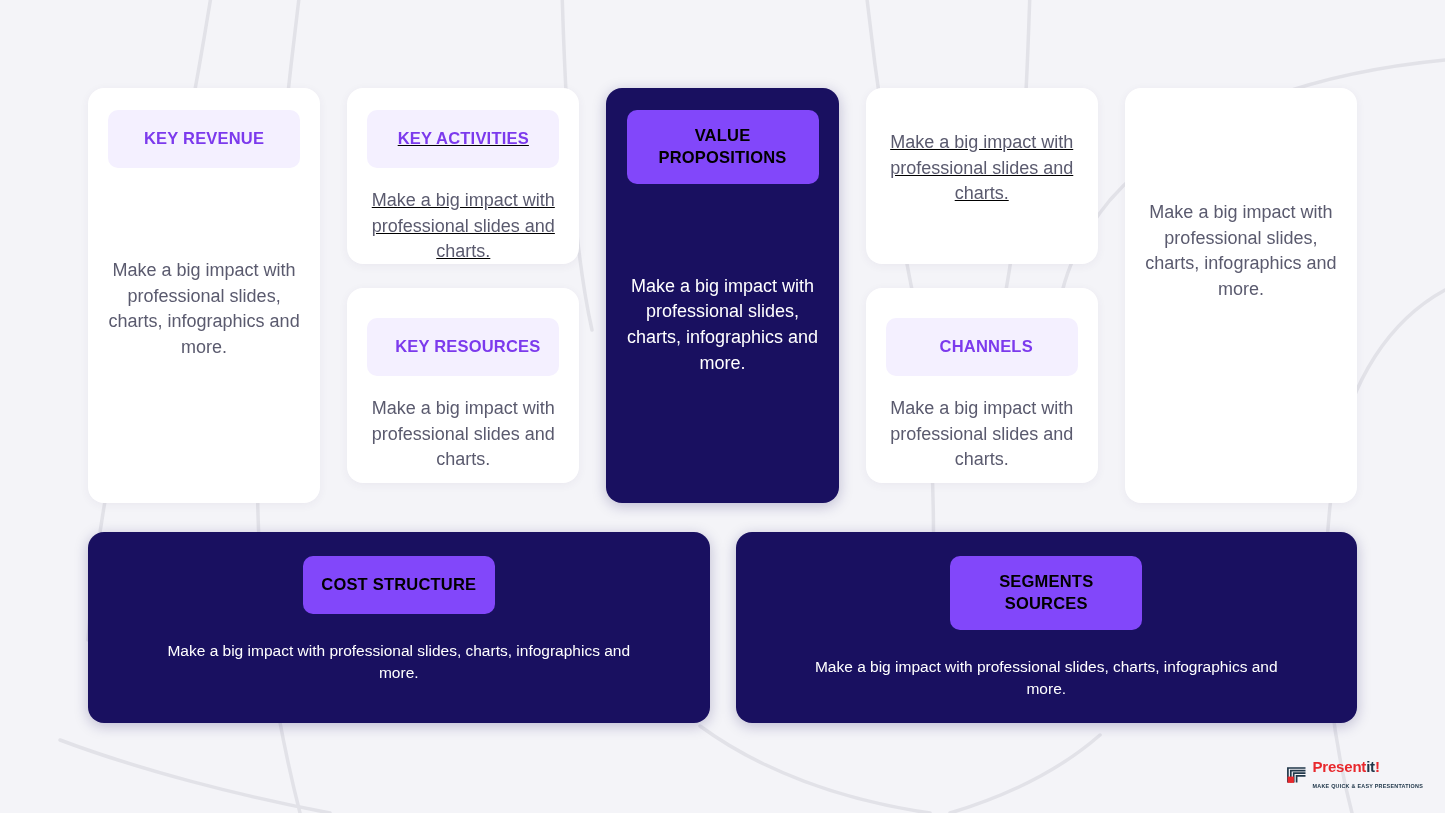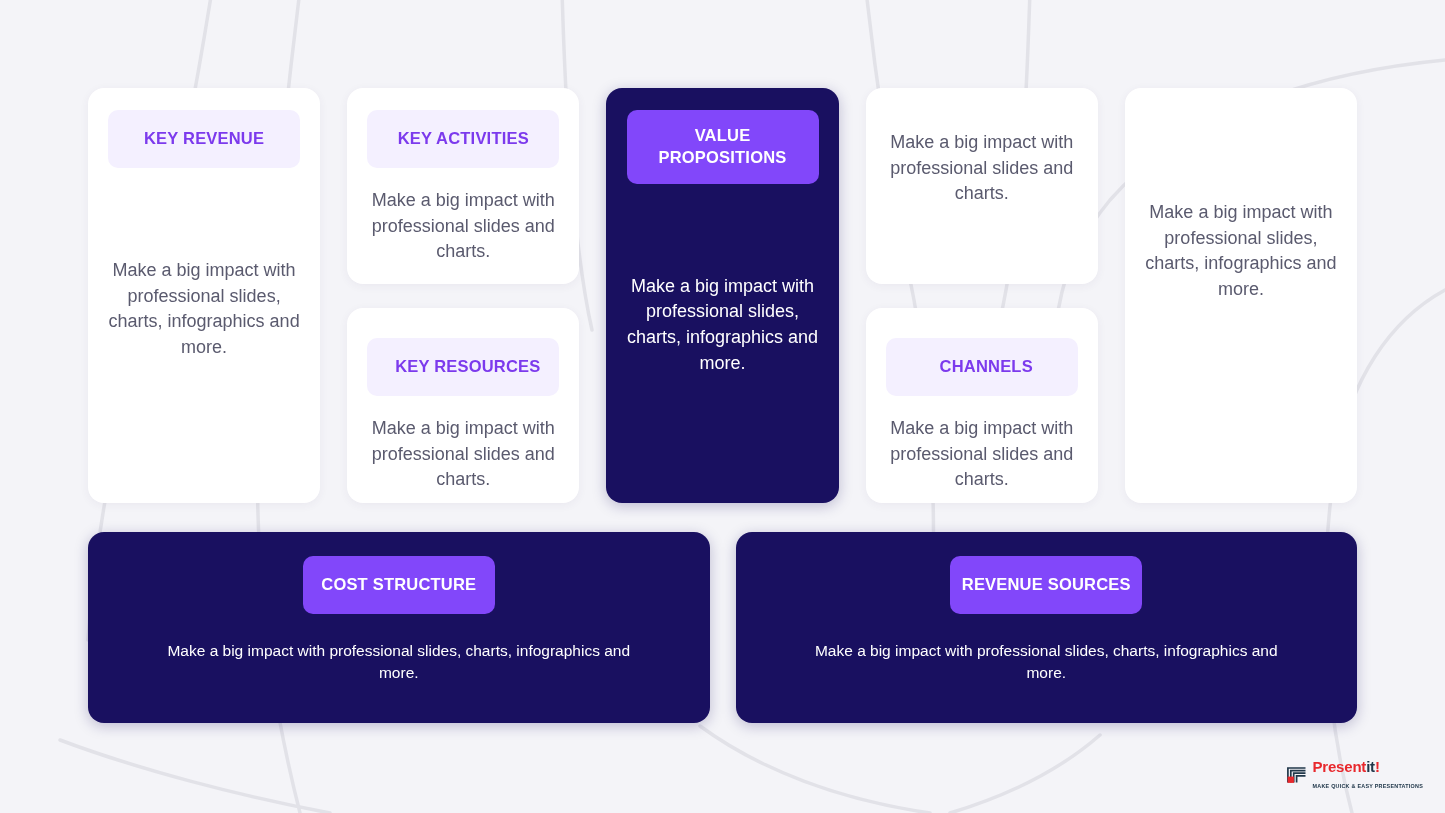--- a/index.html
+++ b/index.html
@@ -59,21 +59,21 @@
     background: #ffffff;
     border-radius: 16px;
     box-shadow: 0 2px 10px rgba(60, 50, 110, 0.06);
     padding: 22px 16px;
     display: flex;
     flex-direction: column;
     align-items: center;
   }
 
   .card.full { height: 415px; }
-  .card.half-top { height: 196px; }
+  .card.half-top { height: 176px; text-decoration: underline; }
   .card.half-bottom { height: 195px; }
 
   .card.dark {
     background: #191060;
     box-shadow: 0 3px 14px rgba(25, 16, 96, 0.25);
   }
 
   
   .pill {
     width: 100%;
@@ -88,21 +88,21 @@
     text-align: center;
     padding: 15px 8px;
     min-height: 58px;
     display: flex;
     align-items: center;
     justify-content: center;
   }
 
   .pill.bright {
     background: #8247fa;
-    color: #ffffff;
+    color: #000000;
   }
 
   .pill.two-line { min-height: 58px; }
 
   
   .card.half-bottom .pill { margin-top: 8px; padding-left: 17px; }
 
   
   .body-text {
     font-size: 18px;
@@ -252,21 +252,21 @@
   </div>
 
   <div class="bottom-row">
 
     <div class="bar">
       <div class="pill bright">COST STRUCTURE</div>
       <div class="body-text">Make a big impact with professional slides, charts, infographics and more.</div>
     </div>
 
     <div class="bar">
-      <div class="pill bright two-line">REVENUE SOURCES</div>
+      <div class="pill bright two-line">SEGMENTS SOURCES</div>
       <div class="body-text">Make a big impact with professional slides, charts, infographics and more.</div>
     </div>
 
   </div>
 </div>
 
 <div class="logo">
   <svg class="logo-mark" width="22" height="20" viewBox="0 0 22 20" aria-hidden="true">
     <g fill="none" stroke="#20374a" stroke-width="1.7">
       <path d="M1.9 18.6 V4.0 H19.5"></path>

